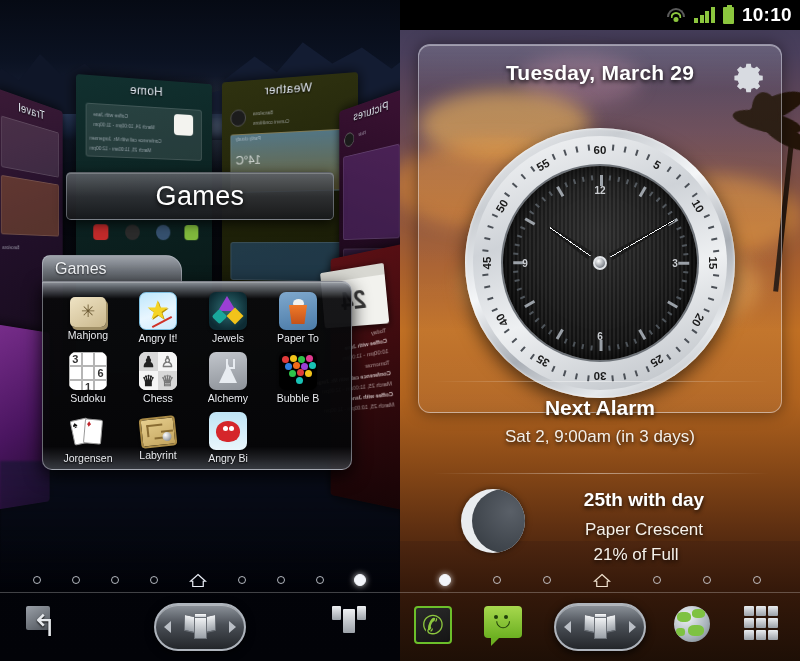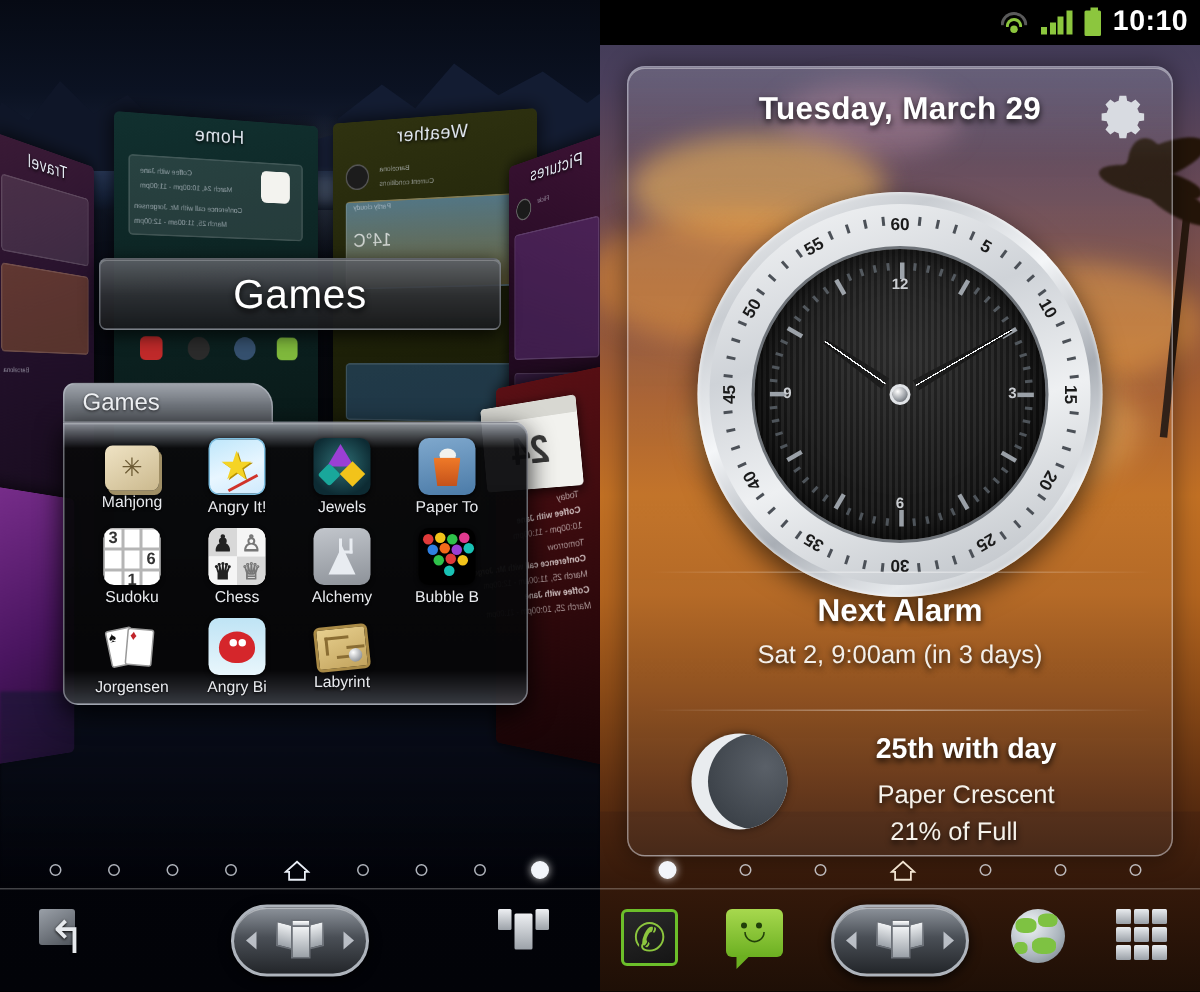--- a/index.html
+++ b/index.html
@@ -223,21 +223,21 @@
   .cl5 { left:120px; top:55px; width:120px; height:50px;
     background:rgba(200,140,160,.35); }
   .sea { position:absolute; bottom:0; left:0; width:100%; height:120px;
     background:linear-gradient(180deg,#4d2610,#35190a 40%,#1e0f06); }
   .palm { position:absolute; right:-8px; top:92px; width:90px; height:200px; }
   .palm .trunk { position:absolute; right:22px; bottom:0; width:5px; height:150px;
     background:#2a1a10; transform:rotate(6deg); }
   .palm .frond { position:absolute; background:#241509; border-radius:50%;
     filter:blur(.6px); }
 
-  .widget { position:absolute; top:44px; left:18px; width:364px; height:527px;
+  .widget { position:absolute; top:44px; left:18px; width:364px; height:369px;
     border-radius:12px; z-index:10;
     background:linear-gradient(180deg,rgba(225,230,240,.20),rgba(180,190,210,.07) 12%,
       rgba(255,255,255,.03) 50%,rgba(255,255,255,.05));
     border:1px solid rgba(235,240,250,.45);
     box-shadow:0 0 16px rgba(0,0,0,.45), inset 0 1px 0 rgba(255,255,255,.4); }
   .w-date { position:absolute; top:16px; left:0; width:100%; text-align:center;
     color:#fff; font-size:21px; font-weight:bold; letter-spacing:.2px;
     text-shadow:0 2px 4px rgba(0,0,0,.85); }
   .gear { position:absolute; top:16px; right:14px; width:34px; height:34px;
     opacity:.95; }
@@ -523,32 +523,32 @@
 
           <div class="app">
             <div class="ico ic-solitaire">
               <i class="c1">♠</i>
               <i class="c2">♦</i>
             </div>
             <div class="lbl">Jorgensen</div>
           </div>
 
           <div class="app">
-            <div class="ico ic-angry"></div>
-            <div class="lbl">Angry Bi</div>
-          </div>
-
-          <div class="app">
             <div class="ico ic-lab">
               <i style="left:5px;top:5px;width:16px;height:2px;"></i>
               <i style="left:5px;top:5px;width:2px;height:12px;"></i>
               <i style="left:19px;top:12px;width:12px;height:2px;"></i>
               <i style="left:12px;top:18px;width:14px;height:2px;"></i>
             </div>
             <div class="lbl">Labyrint</div>
+          </div>
+
+          <div class="app">
+            <div class="ico ic-angry"></div>
+            <div class="lbl">Angry Bi</div>
           </div>
 
         </div>
       </div>
     </div>
 
 
     <div class="dots">
       <div class="dot"></div>
       <div class="dot"></div>

